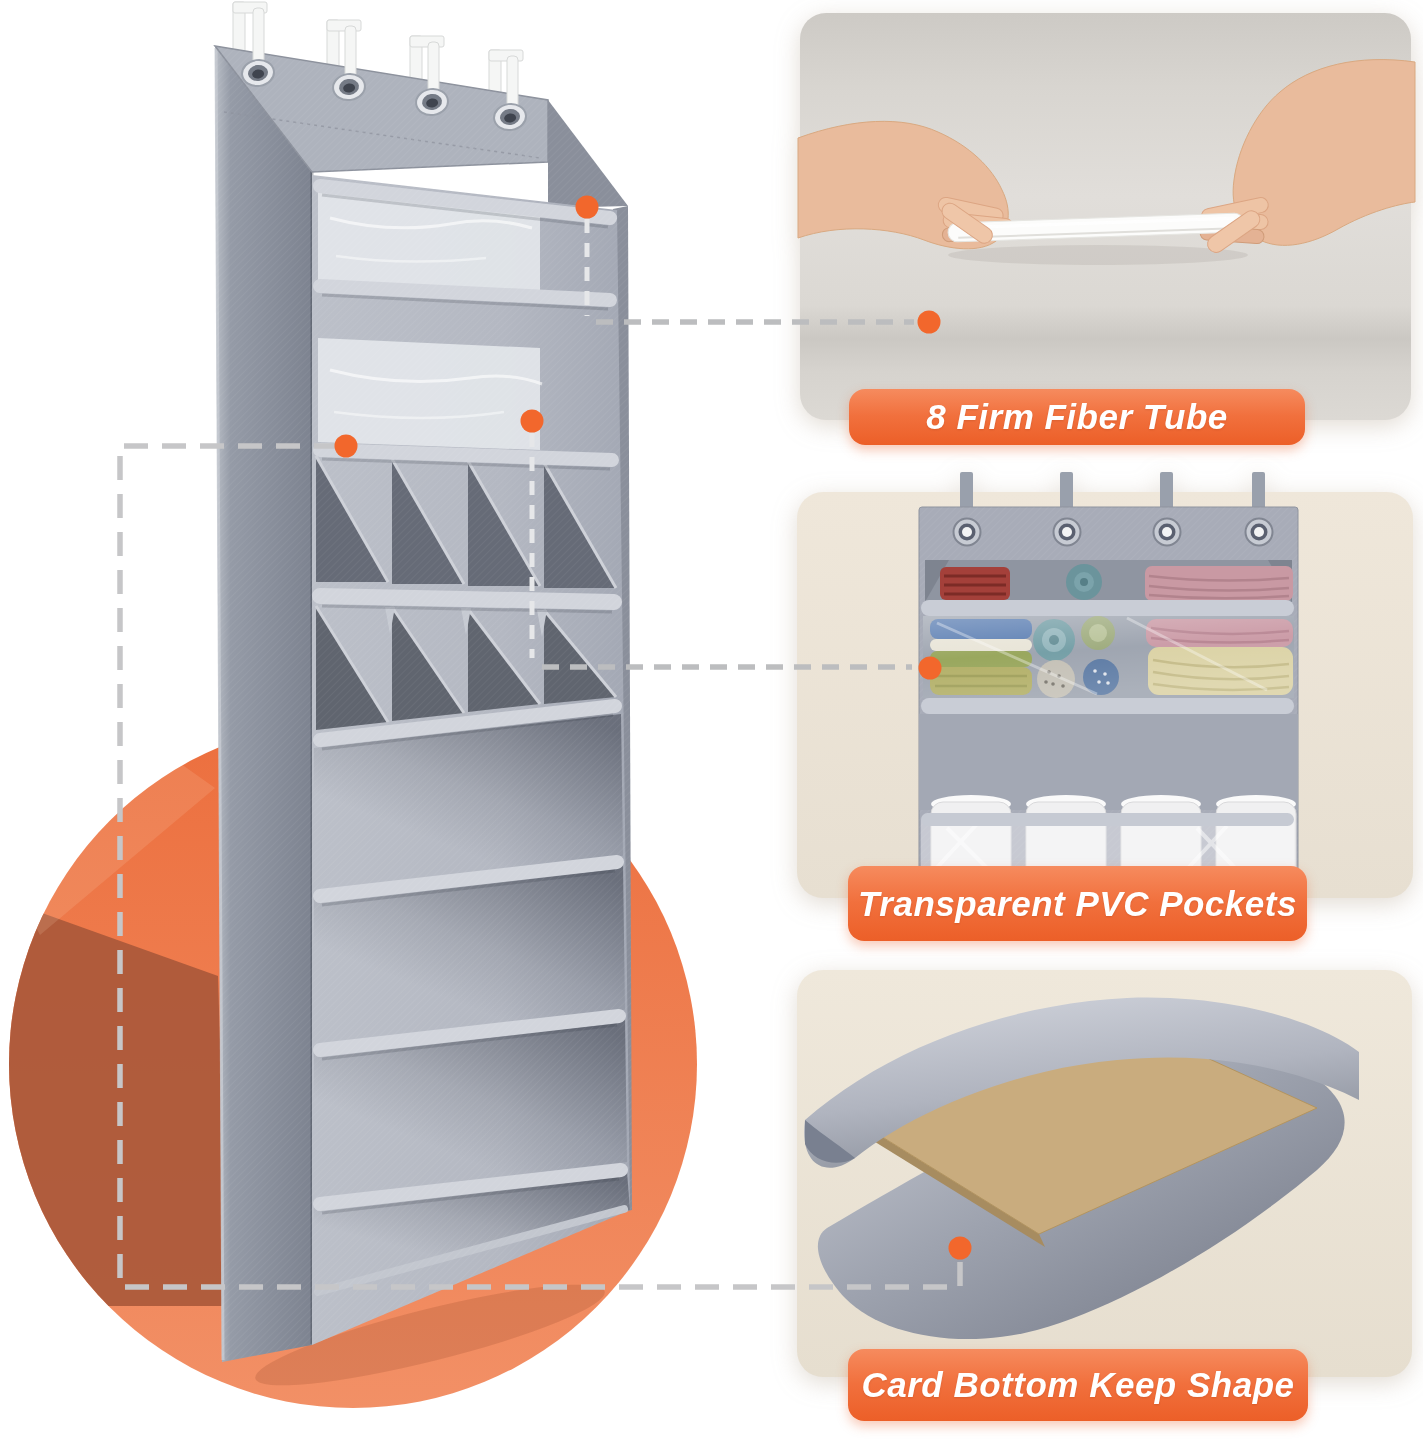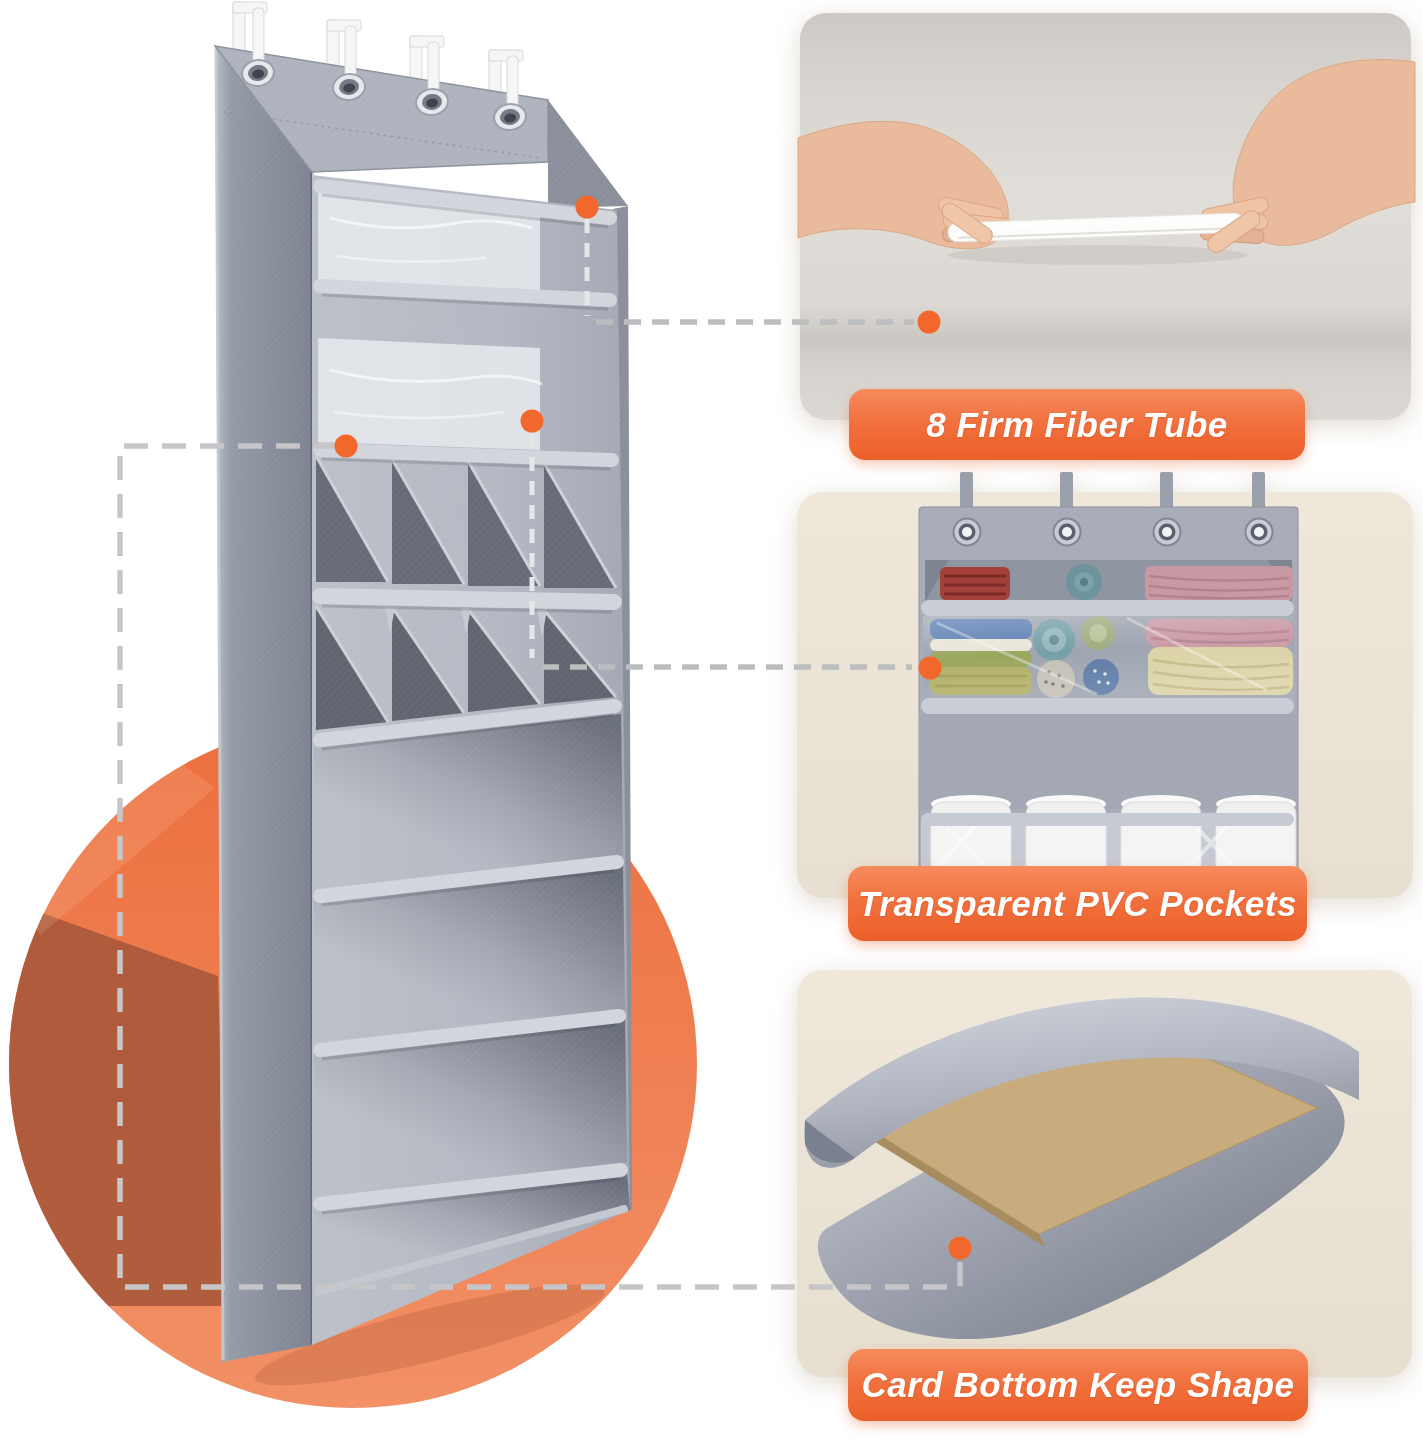--- a/index.html
+++ b/index.html
@@ -372,21 +372,21 @@
       <path d="M30,260 C140,195 280,115 380,92 C450,76 510,92 538,128 C556,152 548,178 520,202 C430,278 320,340 240,362 C165,382 85,368 48,330 C22,302 12,272 30,260 Z" fill="url(#gSheetB)"></path>
       <g>
         <polygon points="58,152 242,266 248,279 62,164" fill="#a78c60"></polygon>
         <polygon points="58,152 340,58 520,140 242,266" fill="#c9ac7e" stroke="#b3945f" stroke-width="1"></polygon>
       </g>
       <path d="M8,152 C90,80 210,36 330,30 C430,26 520,52 562,84 L562,132 C488,94 400,84 320,92 C210,102 110,148 58,190 C28,212 2,196 8,152 Z" fill="url(#gSheetT)"></path>
       <path d="M8,152 C30,170 46,180 58,190 C40,200 16,194 8,176 Z" fill="#798090"></path>
     </svg>
   </div>
 
-  <div class="pill" style="left:849px;top:389px;width:456px;height:71px;">8 Firm Fiber Tube</div>
+  <div class="pill" style="left:849px;top:389px;width:456px;height:56px;">8 Firm Fiber Tube</div>
   <div class="pill" style="left:848px;top:1349px;width:460px;height:72px;">Card Bottom Keep Shape</div>
   <div class="pill" style="left:848px;top:866px;width:459px;height:75px;">Transparent PVC Pockets</div>
 
   <svg class="overlay" width="1423" height="1445" viewBox="0 0 1423 1445">
     <g>
       <line class="dash-light" x1="587" y1="219" x2="587" y2="316"></line>
       <line class="dash-gray" x1="596" y1="322" x2="914" y2="322"></line>
       <circle class="dot" cx="587" cy="207" r="11.5"></circle>
       <circle class="dot" cx="929" cy="322" r="11.5"></circle>
     </g>

